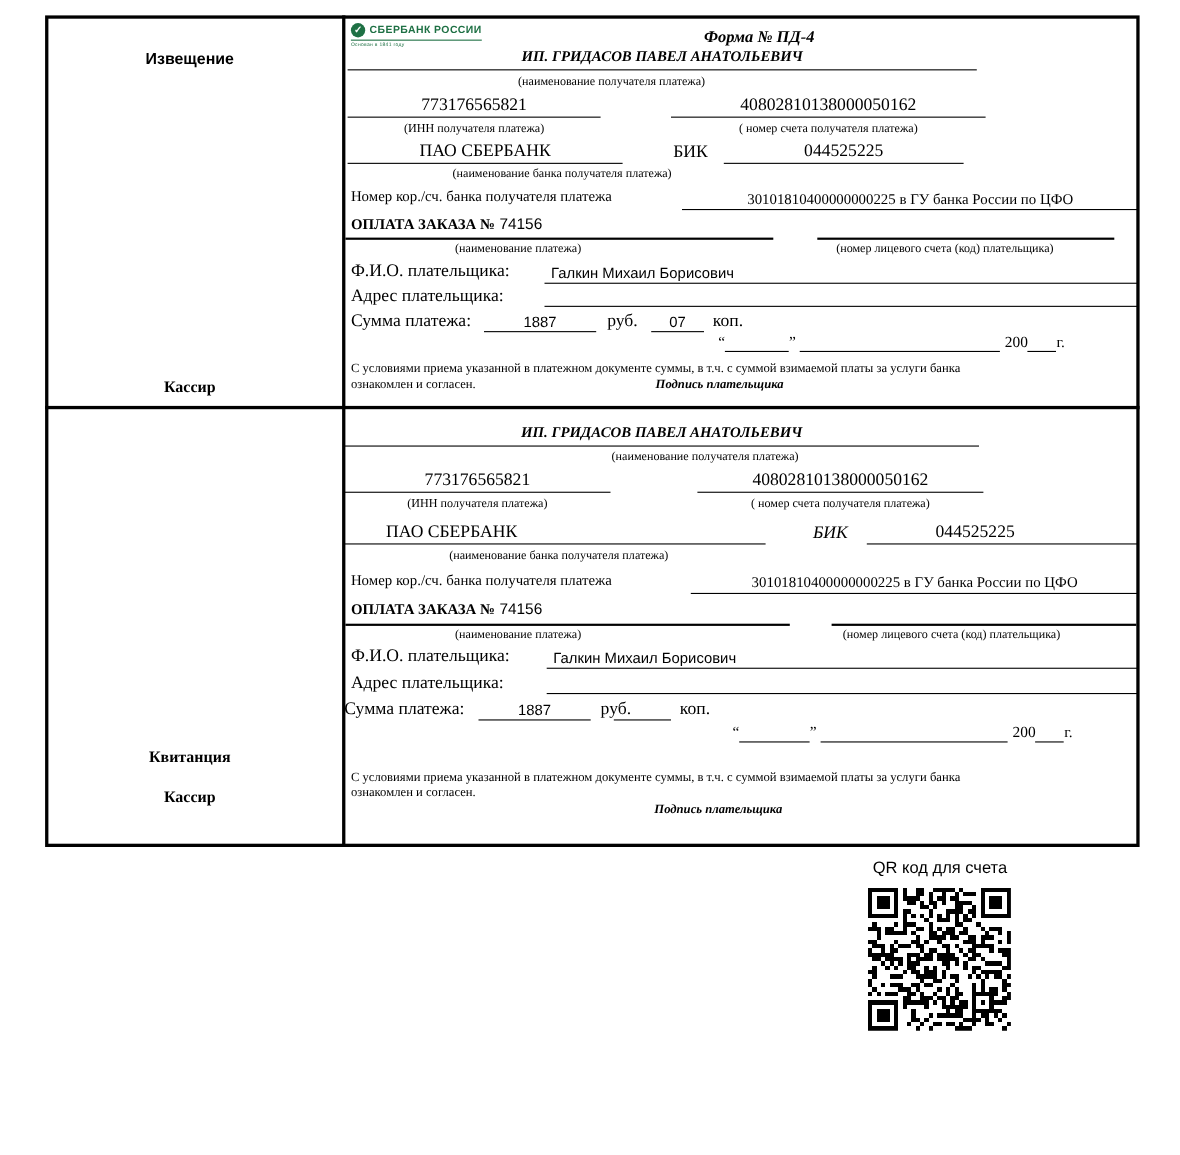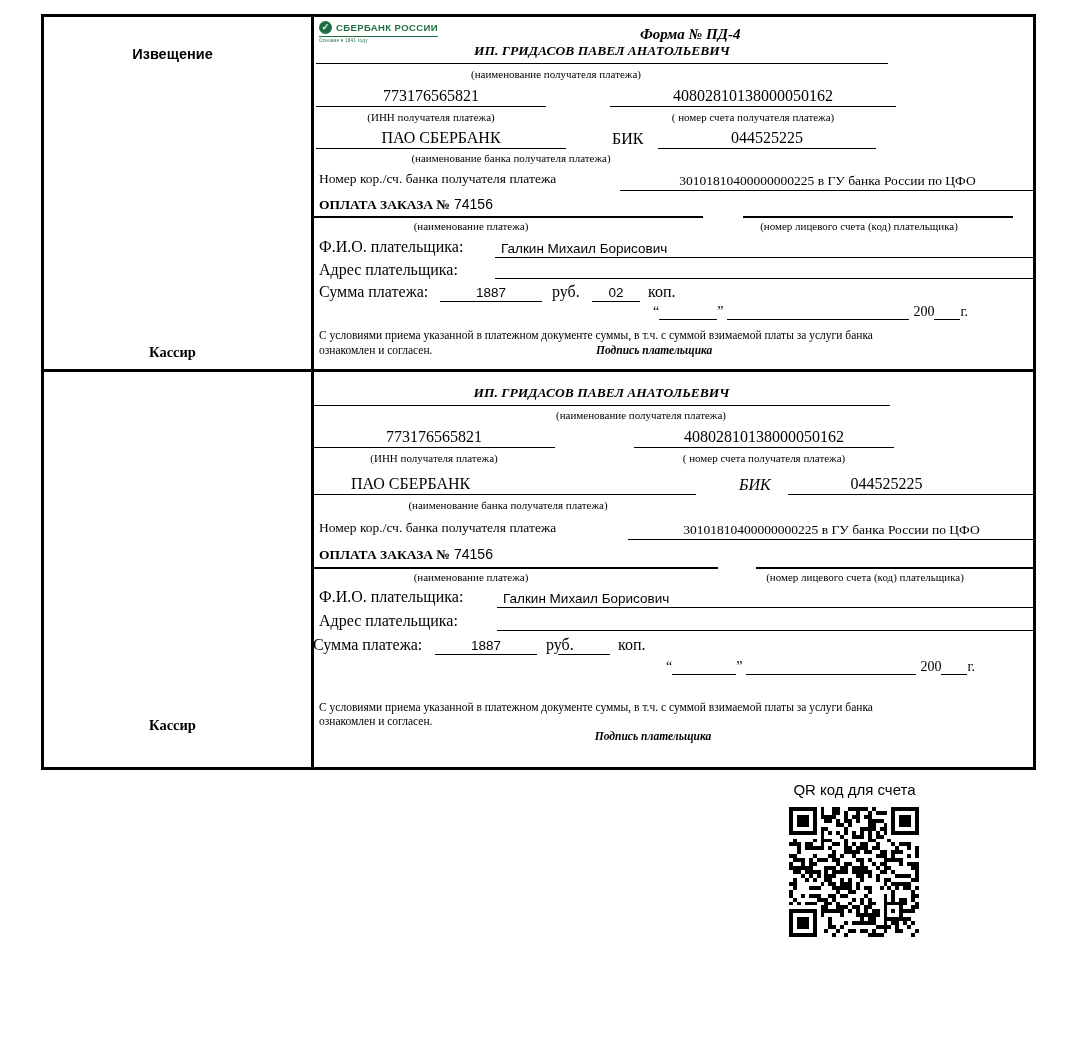--- a/index.html
+++ b/index.html
@@ -38,20 +38,21 @@
 <body>
 
 <div class="page">
 
   <div class="abs border-box" style="left:41px; top:14px; width:995px; height:756px;"></div>
   <div class="abs" style="left:311px; top:14px; width:3px; height:756px; background:#000;"></div>
   <div class="abs" style="left:41px; top:369px; width:995px; height:3px; background:#000;"></div>
 
   <div class="abs side-label sans" style="left:41px; top:46px;">Извещение</div>
   <div class="abs side-label serif" style="left:41px; top:344px;">Кассир</div>
+  <div class="abs side-label serif" style="left:41px; top:681px;">Квитанция</div>
   <div class="abs side-label serif" style="left:41px; top:717px;">Кассир</div>
 
   <div class="abs" style="left:319px; top:21px;">
     <div class="logo-row">
       <span class="logo-dot">✓</span>
       <span class="logo-text">СБЕРБАНК РОССИИ</span>
     </div>
     <div class="logo-tag">Основан в 1841 году</div>
   </div>
 
@@ -84,21 +85,21 @@
 
   <div class="abs val" style="left:319px; top:238px;">Ф.И.О. плательщика:</div>
   <div class="abs ubox ubox-left sans" style="left:495px; top:236px; width:540px; height:22px; font-size:13.5px; padding-left:6px;">Галкин Михаил Борисович</div>
 
   <div class="abs val" style="left:319px; top:261px;">Адрес плательщика:</div>
   <div class="abs ubox" style="left:495px; top:258px; width:540px; height:21px;"></div>
 
   <div class="abs val" style="left:319px; top:283px;">Сумма платежа:</div>
   <div class="abs ubox sans" style="left:440px; top:281px; width:102px; height:21px; font-size:13.5px;">1887</div>
   <div class="abs val" style="left:552px; top:283px;">руб.</div>
-  <div class="abs ubox sans" style="left:592px; top:281px; width:48px; height:21px; font-size:13.5px;">02</div>
+  <div class="abs ubox sans" style="left:592px; top:281px; width:48px; height:21px; font-size:13.5px;">07</div>
   <div class="abs val" style="left:648px; top:283px;">коп.</div>
 
   <div class="abs date-row" style="left:653px; top:304px;">
     <span>“</span>
     <span class="dl" style="width:58px;"></span>
     <span>”</span>
     <span class="dl" style="width:182px; margin-left:4px;"></span>
     <span style="margin-left:4px;">200</span>
     <span class="dl" style="width:26px;"></span>
     <span>г.</span>

